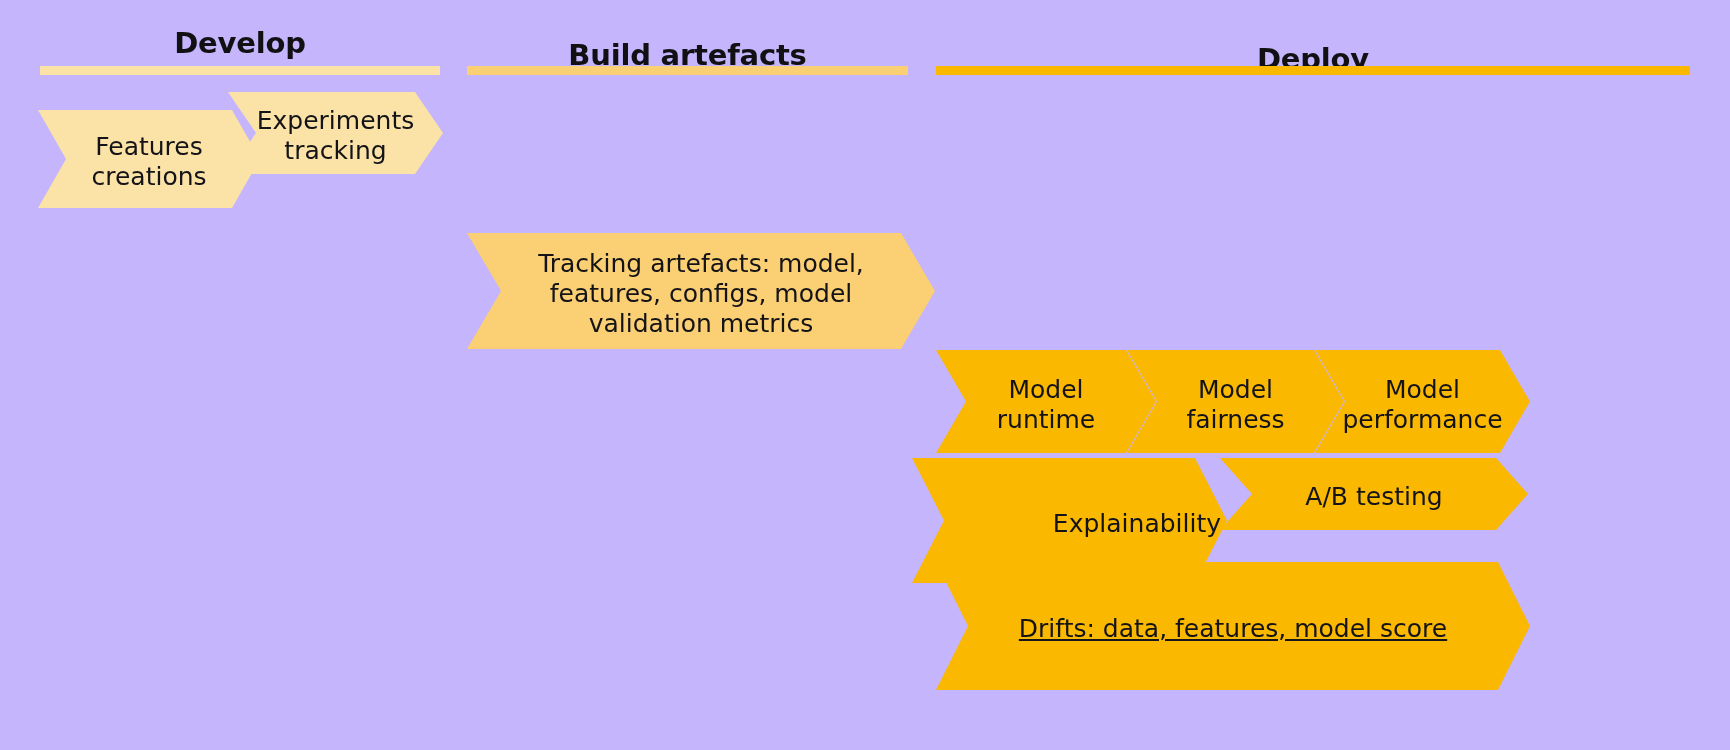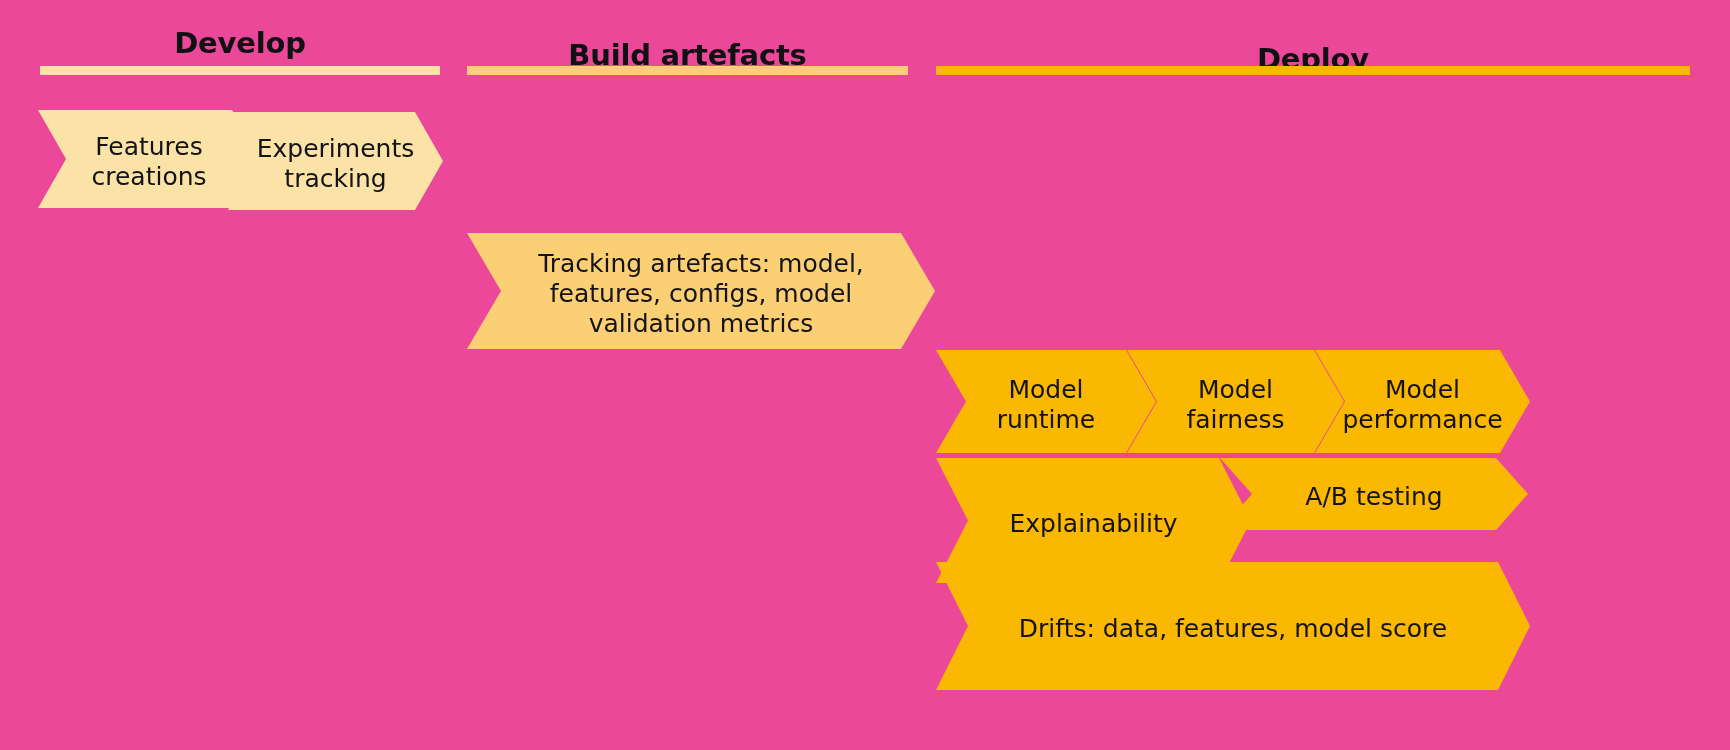--- a/index.html
+++ b/index.html
@@ -10,21 +10,21 @@
   }
   body {
     font-family: "Liberation Sans", sans-serif;
     color: #17171b;
   }
 
   #canvas {
     position: relative;
     width: 1730px;
     height: 750px;
-    background: #ec4899;
+    background: #c4b5fd;
     overflow: hidden;
   }
 
   
   .col-header {
     position: absolute;
     text-align: center;
   }
   .col-title {
     font-family: "DejaVu Sans", sans-serif;
@@ -77,36 +77,36 @@
     align-items: center;
   }
 
   
   .tone-light  { background: #FBE2A7; }
   .tone-medium { background: #FBCF73; }
   .tone-strong { background: #FBB800; }
 
   
   #chev-features     { left: 38px;  top: 110px; width: 222px; height: 98px; }
-  #chev-experiments  { left: 228px; top: 112px; width: 215px; height: 98px; }
+  #chev-experiments  { left: 228px; top: 92px; width: 215px; height: 82px; }
 
   
   #chev-tracking     { left: 467px; top: 233px; width: 468px; height: 116px; }
 
   
   #chev-model-runtime     { left: 936px;  top: 350px; width: 220px; height: 103px; }
   #chev-model-fairness    { left: 1127px; top: 350px; width: 217px; height: 103px; }
   #chev-model-performance { left: 1315px; top: 350px; width: 215px; height: 103px; }
 
   
-  #chev-explainability { left: 936px;  top: 458px; width: 315px; height: 125px; }
+  #chev-explainability { left: 912px;  top: 458px; width: 315px; height: 125px; justify-content: flex-end; }
   #chev-ab-testing     { left: 1220px; top: 458px; width: 308px; height: 72px; }
 
   
-  #chev-drifts { left: 936px; top: 562px; width: 594px; height: 128px; }
+  #chev-drifts { left: 936px; top: 562px; width: 594px; height: 128px; text-decoration: underline; }
 </style>
 </head>
 <body>
 
 <div id="canvas">
 
   <div class="col-header" id="header-develop">
     <div class="col-title">Develop</div>
   </div>
   <div class="col-rule tone-light" id="rule-develop"></div>

